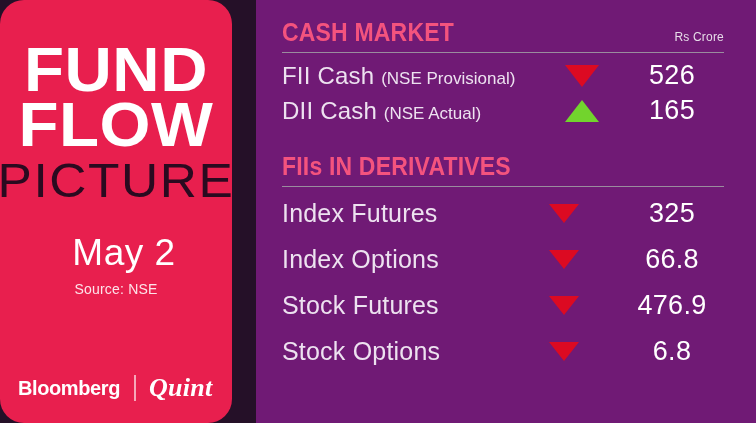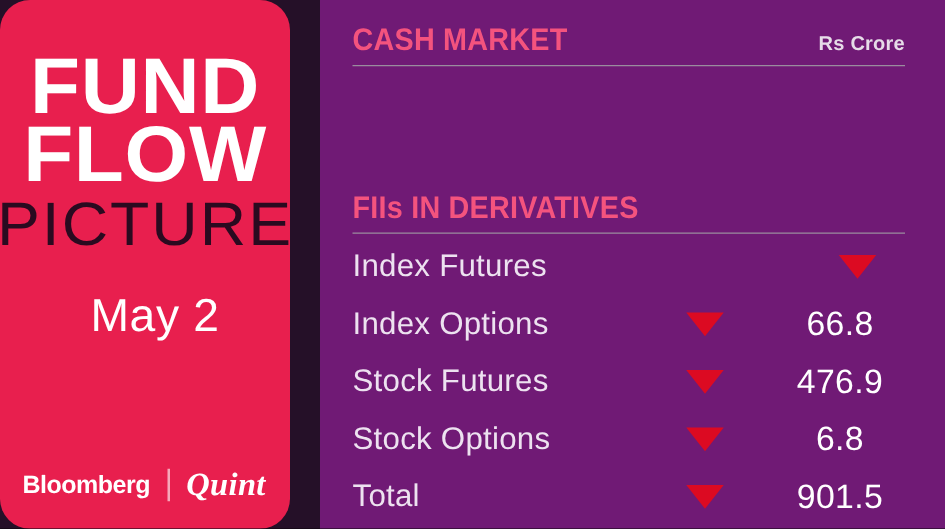--- a/index.html
+++ b/index.html
@@ -140,22 +140,22 @@
     color: #F4537E;
     font-family: "Liberation Sans", sans-serif;
     font-weight: 700;
     font-size: 25px;
     letter-spacing: 0.2px;
     transform: scaleX(0.92);
     transform-origin: left bottom;
   }
   .unit-label {
     color: #E6DCE8;
-    font-size: 16px;
-    font-weight: 700;
+    font-size: 12px;
+    font-weight: 400;
     letter-spacing: 0.2px;
   }
 
   .head-cash { position: absolute; top: 18px; left: 0; width: 442px; }
   .head-deriv { position: absolute; top: 152px; left: 0; width: 442px; align-items: flex-end; }
 
   .rows-cash { position: absolute; top: 58px; left: 0; width: 442px; }
   .rows-deriv { position: absolute; top: 190px; left: 0; width: 442px; }
 
   .row {
@@ -221,49 +221,69 @@
   <div class="brand-panel">
 
     <div class="logo-block">
       <span class="logo-line">FUND</span>
       <span class="logo-line">FLOW</span>
       <span class="logo-line-picture">PICTURE</span>
     </div>
 
     <div class="date-block">
       <span class="date-text">May 2</span>
+      <span class="source-text">Source: NSE</span>
     </div>
 
     <div class="footer-logo">
       <span class="bb-word">Bloomberg</span>
       <span class="bb-divider"></span>
       <span class="quint-word">Quint</span>
     </div>
   </div>
 
   <div class="data-panel">
     <div class="panel-inner">
 
       <div class="section-head head-cash">
         <span class="section-title">CASH MARKET</span>
         <span class="unit-label">Rs Crore</span>
       </div>
 
+      <div class="rows-cash">
+
+        <div class="row">
+          <span class="row-label"><span>FII Cash</span> <span class="sub">(NSE Provisional)</span></span>
+          <span class="arrow-cell">
+              <span class="tri down"></span>
+            </span>
+          <span class="value-cell">526</span>
+        </div>
+
+        <div class="row">
+          <span class="row-label"><span>DII Cash</span> <span class="sub">(NSE Actual)</span></span>
+          <span class="arrow-cell">
+              <span class="tri up"></span>
+            </span>
+          <span class="value-cell">165</span>
+        </div>
+      </div>
 
       <div class="section-head head-deriv">
         <span class="section-title">FIIs IN DERIVATIVES</span>
       </div>
 
       <div class="rows-deriv">
 
         <div class="row">
           <span class="row-label">Index Futures</span>
           <span class="arrow-cell">
               <span class="tri down"></span>
             </span>
+          <span class="value-cell">325</span>
         </div>
 
         <div class="row">
           <span class="row-label">Index Options</span>
           <span class="arrow-cell">
               <span class="tri down"></span>
             </span>
           <span class="value-cell">66.8</span>
         </div>
 
@@ -276,24 +296,17 @@
         </div>
 
         <div class="row">
           <span class="row-label">Stock Options</span>
           <span class="arrow-cell">
               <span class="tri down"></span>
             </span>
           <span class="value-cell">6.8</span>
         </div>
 
-        <div class="row">
-          <span class="row-label">Total</span>
-          <span class="arrow-cell">
-              <span class="tri down"></span>
-            </span>
-          <span class="value-cell">901.5</span>
-        </div>
       </div>
 
     </div>
   </div>
 </div>
 
 </body></html>

